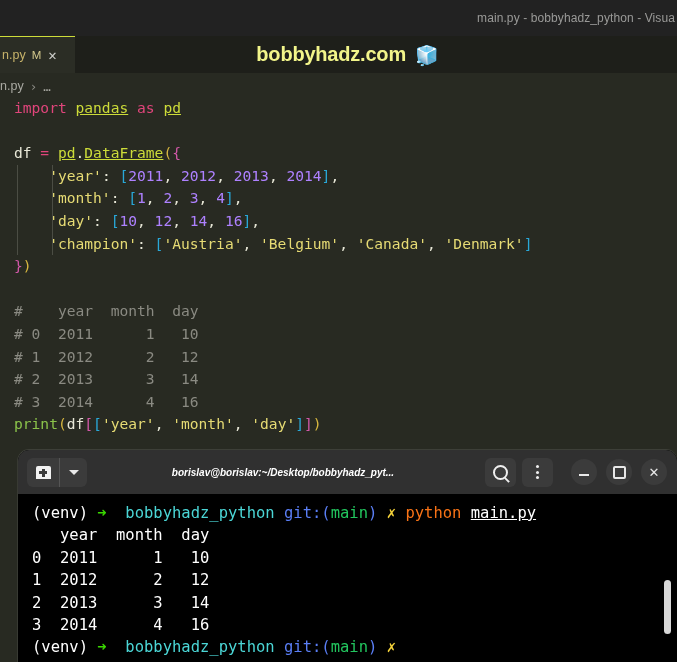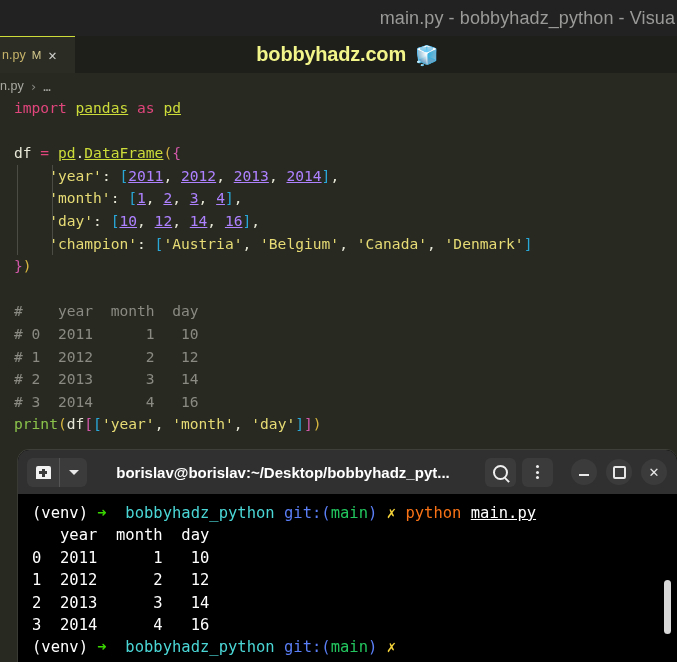--- a/index.html
+++ b/index.html
@@ -20,21 +20,21 @@
   .titlebar {
     position: absolute; left: 0; top: 0;
     width: 677px; height: 36px;
     background: #222222;
     display: flex; align-items: center; justify-content: flex-end;
     box-sizing: border-box;
     padding-right: 0px;
   }
   .titlebar-text {
     font-family: "Liberation Sans", sans-serif;
-    font-size: 18px;
+    font-size: 12px;
     color: #9a9a98;
     white-space: nowrap;
     padding-right: 2px;
     letter-spacing: .1px;
   }
 
   
   .tabrow {
     position: absolute; left: 0; top: 36px;
     width: 677px; height: 37px;
@@ -137,21 +137,21 @@
   .ig2 { left: 52px; }
 
   
   .t-kw      { color: #e0457b; }          
   .t-mod     { color: #cddc39; text-decoration: underline; }  
   .t-var     { color: #e8e8d8; }
   .t-op      { color: #e0457b; }
   .t-fn      { color: #cddc39; text-decoration: underline; }
   .t-call    { color: #8bc34a; }
   .t-str     { color: #e6db74; }
-  .t-num     { color: #ae81ff; text-decoration: underline; }
+  .t-num     { color: #ae81ff; }
   .t-cmt     { color: #8a8a82; }
   .b-yellow  { color: #d7b740; }
   .b-pink    { color: #d158a8; }
   .b-blue    { color: #29a8d8; }
   .b-punct   { color: #e8e8d8; }
 
   
   .terminal {
     position: absolute;
     left: 18px; top: 450px;
@@ -207,26 +207,27 @@
   .tb-caret-glyph {
     width: 0; height: 0;
     border-left: 5px solid transparent;
     border-right: 5px solid transparent;
     border-top: 5px solid #e9e9e9;
   }
   .tb-title {
     flex: 1;
     text-align: center;
     font-family: "Liberation Sans", sans-serif;
-    font-size: 15px;
+    font-size: 10px;
     font-weight: bold;
     color: #ffffff;
     white-space: nowrap;
     overflow: hidden;
     padding: 0 6px;
+    font-style: italic;
   }
   .tb-btn {
     width: 31px; height: 29px;
     background: #3b3b3b;
     border-radius: 6px;
     display: flex; align-items: center; justify-content: center;
     margin-left: 6px;
     cursor: pointer;
     flex: none;
   }

